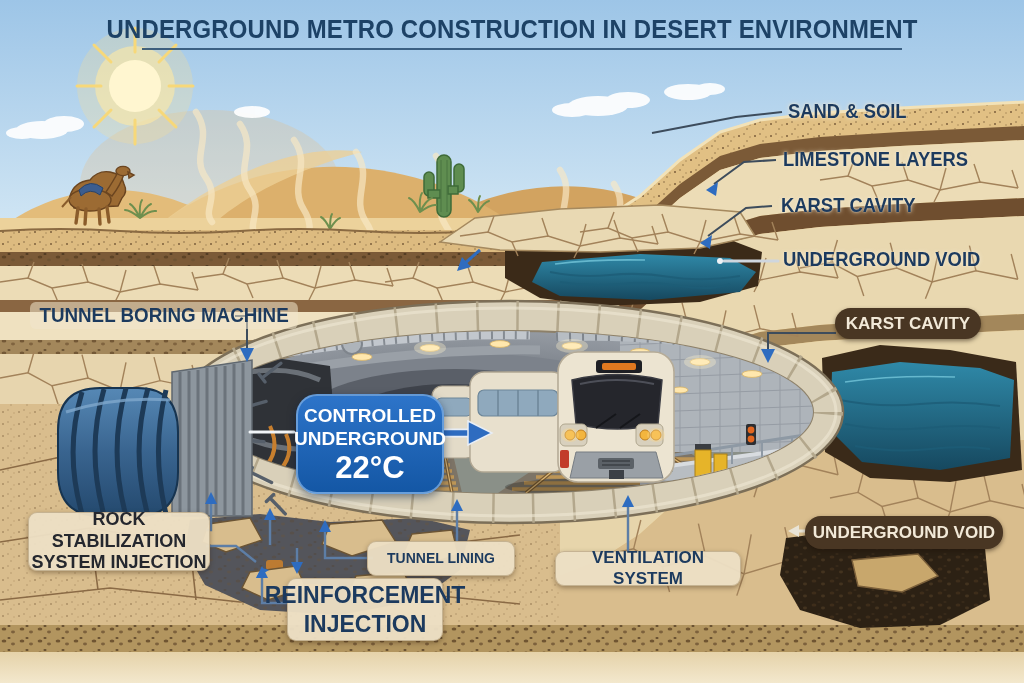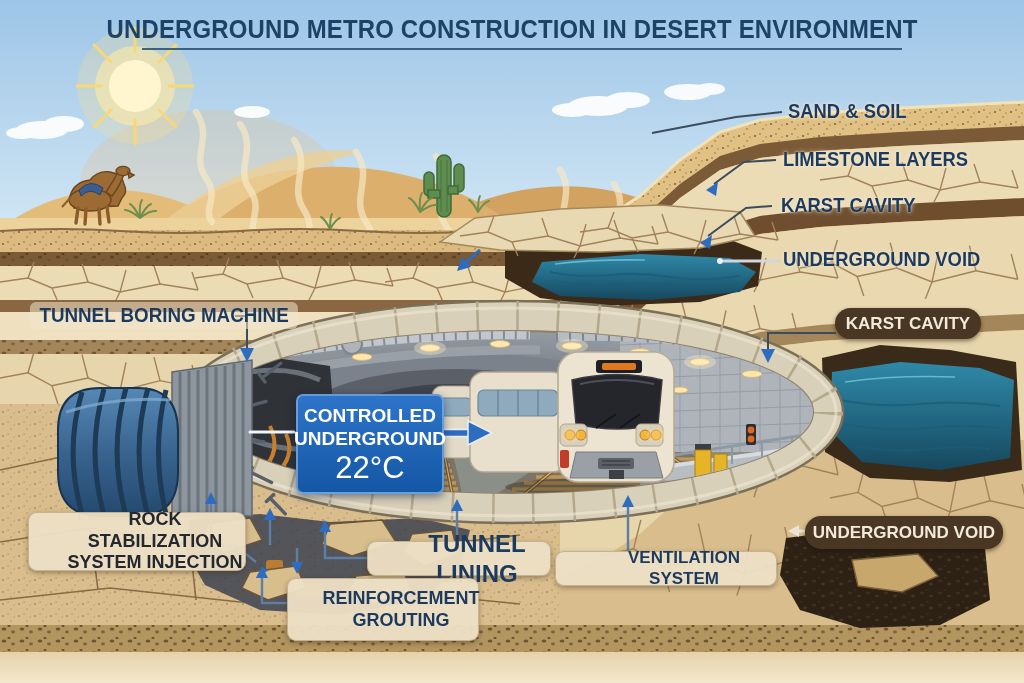--- a/index.html
+++ b/index.html
@@ -21,32 +21,32 @@
            background:rgba(241,230,204,.55);padding:2px 10px;border-radius:6px;
            transform:scaleX(.94);transform-origin:left center;white-space:nowrap;z-index:30;}
   .badge{background:#493623;color:#f2e9d8;font-weight:bold;font-size:17px;
          border-radius:16px;display:flex;align-items:center;justify-content:center;
          white-space:nowrap;z-index:30;box-shadow:0 2px 4px rgba(30,18,8,.5);}
   #badge-karst{left:835px;top:308px;width:146px;height:31px;}
   #badge-void{left:805px;top:516px;width:198px;height:33px;}
   .callout{background:rgba(236,223,196,.96);border:1px solid rgba(140,115,75,.4);
            border-radius:9px;box-shadow:0 2px 5px rgba(60,40,20,.4);color:#1c3a5e;
            font-weight:bold;display:flex;flex-direction:column;align-items:center;
-           justify-content:center;text-align:center;line-height:1.22;z-index:30;padding-left:36px;}
+           justify-content:center;text-align:center;line-height:1.22;z-index:30;}
   #co-rock{left:28px;top:512px;width:180px;height:57px;font-size:18px;color:#24272e;}
-  #co-lining{left:367px;top:541px;width:146px;height:33px;font-size:24px;}
+  #co-lining{left:367px;top:541px;width:146px;height:33px;font-size:14px;}
   #co-vent{left:555px;top:551px;width:184px;height:33px;font-size:17px;}
-  #co-reinf{left:287px;top:578px;width:154px;height:61px;font-size:18px;}
-  #ce-box{left:296px;top:394px;width:144px;height:96px;border-radius:7px;
+  #co-reinf{left:287px;top:578px;width:154px;height:61px;font-size:23px;}
+  #ce-box{left:296px;top:394px;width:144px;height:96px;border-radius:21px;
           background:linear-gradient(180deg,#2d74c9,#1457a5);
           border:2px solid rgba(120,170,225,.8);box-shadow:0 3px 8px rgba(10,30,60,.5);
           color:#fff;display:flex;flex-direction:column;align-items:center;
           justify-content:center;z-index:30;}
   #ce-box .ce-line{font-size:19px;font-weight:bold;line-height:1.2;}
-  #ce-box .ce-temp{font-size:31px;font-weight:normal;margin-top:2px;line-height:1;}
+  #ce-box .ce-temp{font-size:31px;font-weight:bold;margin-top:2px;line-height:1;}
 </style>
 </head>
 <body>
 
 <div id="stage">
 
 <svg id="scene" viewBox="0 0 1024 683" xmlns="http://www.w3.org/2000/svg">
   <defs>
     <linearGradient id="skyG" x1="0" y1="0" x2="0" y2="1">
       <stop offset="0" stop-color="#9dc5e7"></stop>
@@ -524,16 +524,16 @@
   <div>SYSTEM INJECTION</div>
 </div>
 <div id="co-lining" class="abs callout">
   <div>TUNNEL LINING</div>
 </div>
 <div id="co-vent" class="abs callout">
   <div>VENTILATION SYSTEM</div>
 </div>
 <div id="co-reinf" class="abs callout">
   <div>REINFORCEMENT</div>
-  <div>GROUTING</div>
+  <div>INJECTION</div>
 </div>
 
 </div>
 
 </body></html>

